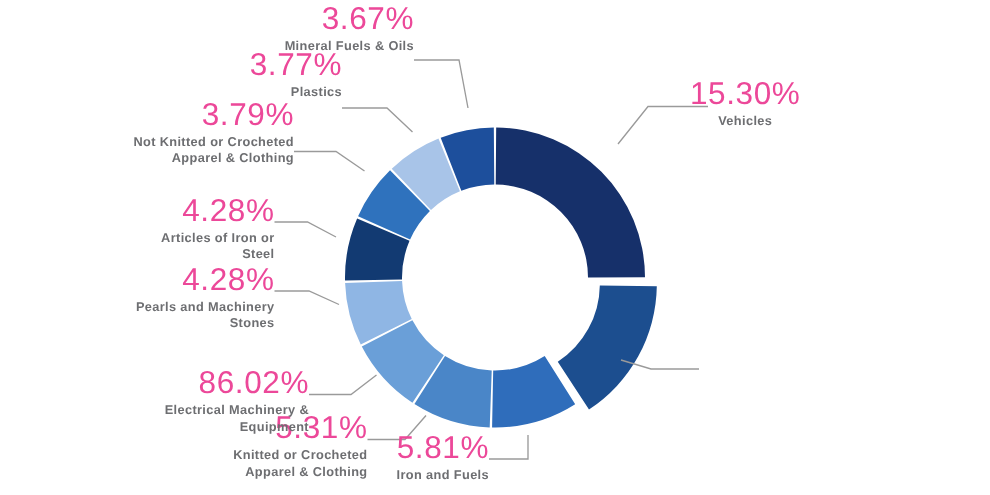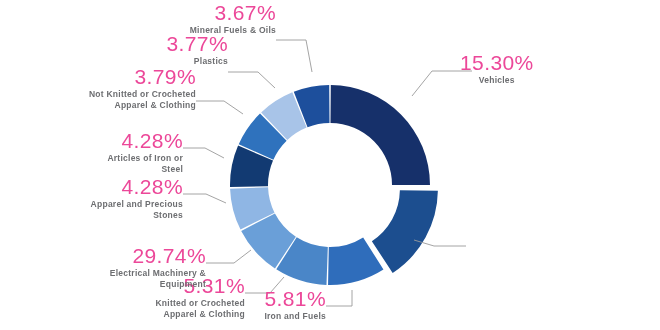--- a/index.html
+++ b/index.html
@@ -95,28 +95,28 @@
     <div class="cat">Iron and Fuels</div>
   </div>
 
   <div class="callout align-right" style="left:125px; top:275px; width:120px;">
     <div class="pct">5.31%</div>
     <div class="cat">Knitted or Crocheted
 Apparel &amp; Clothing</div>
   </div>
 
   <div class="callout align-right" style="left:86px; top:245px; width:120px;">
-    <div class="pct">29.74%</div>
+    <div class="pct">86.02%</div>
     <div class="cat">Electrical Machinery &amp;
 Equipment</div>
   </div>
 
   <div class="callout align-right" style="left:78px; top:176px; width:105px;">
     <div class="pct">4.28%</div>
-    <div class="cat">Apparel and Precious
+    <div class="cat">Pearls and Machinery
 Stones</div>
   </div>
 
   <div class="callout align-right" style="left:78px; top:130px; width:105px;">
     <div class="pct">4.28%</div>
     <div class="cat">Articles of Iron or
 Steel</div>
   </div>
 
   <div class="callout align-right" style="left:60px; top:66px; width:136px;">

